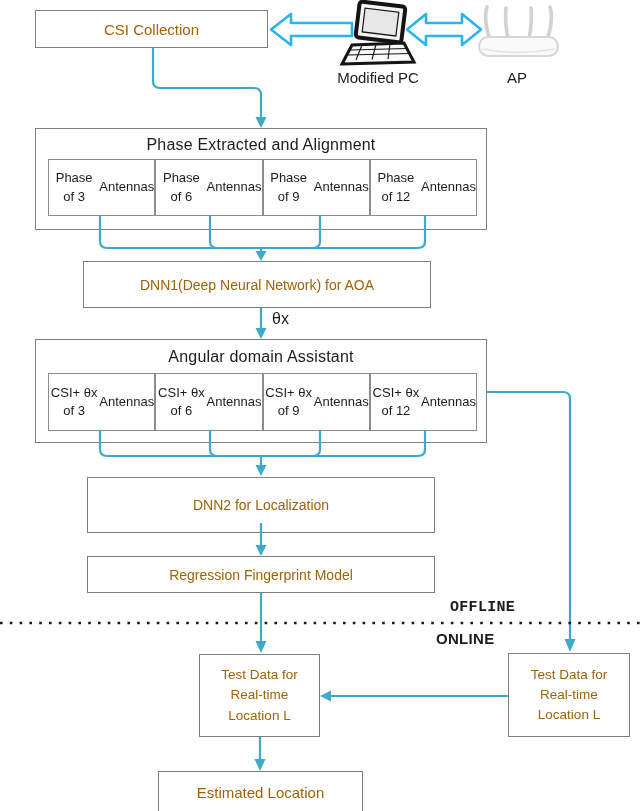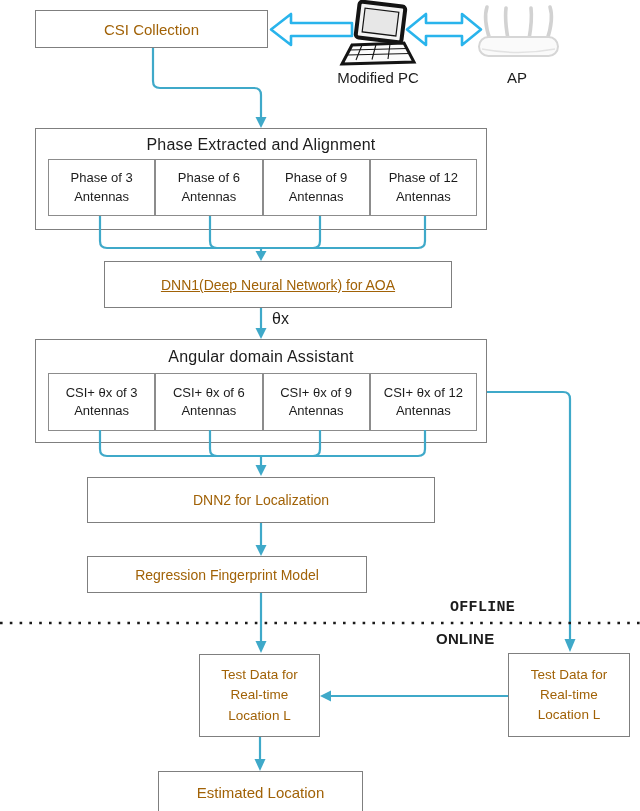--- a/index.html
+++ b/index.html
@@ -17,21 +17,21 @@
   }
   .section .sec-title{
     height:31px;display:flex;align-items:center;justify-content:center;
     font-size:16px;letter-spacing:.2px;
   }
   .cell-row{
     position:absolute;left:12px;right:9px;display:flex;justify-content:space-between;
   }
   .cell{
     width:116px;height:57px;border:1.4px solid #8c8c8c;background:#fff;box-sizing:border-box;
-    display:flex;flex-direction:column;align-items:center;justify-content:center;
+    display:flex;flex-direction:row;align-items:center;justify-content:center;
     font-size:13px;line-height:1.42;text-align:center;
   }
   .lbl{position:absolute;font-size:15px;text-align:center;}
   .phaselbl{position:absolute;font-weight:700;font-size:15px;letter-spacing:.3px;}
   .theta{position:absolute;left:272px;top:310px;font-size:16px;}
   svg.overlay{position:absolute;left:0;top:0;pointer-events:none;}
   .flow{stroke:#3FA9C9;stroke-width:2.2;fill:none;}
   .flowhead{fill:#3FA9C9;stroke:none;}
   .hollow{fill:#ffffff;stroke:#29B4EC;stroke-width:2.6;stroke-linejoin:round;}
 </style>
@@ -62,21 +62,21 @@
         <span>Phase  of 9</span>
         <span>Antennas</span>
       </div>
       <div class="cell">
         <span>Phase  of 12</span>
         <span>Antennas</span>
       </div>
     </div>
   </div>
 
-  <div class="box" style="left:104px;top:261px;width:348px;height:47px;font-size:14px;text-decoration:underline;">
+  <div class="box" style="left:83px;top:261px;width:348px;height:47px;font-size:14px;">
     <span>DNN1(Deep Neural Network) for AOA</span>
   </div>
 
   <div class="theta">θx</div>
 
   <div class="section" style="left:35px;top:339px;width:452px;height:104px;">
     <div class="sec-title" style="height:33px;">Angular domain Assistant</div>
     <div class="cell-row" style="top:33px;">
       <div class="cell" style="height:58px;">
         <span>CSI+ θx of 3</span>
@@ -90,25 +90,25 @@
         <span>CSI+ θx of 9</span>
         <span>Antennas</span>
       </div>
       <div class="cell" style="height:58px;">
         <span>CSI+ θx of 12</span>
         <span>Antennas</span>
       </div>
     </div>
   </div>
 
-  <div class="box" style="left:87px;top:477px;width:348px;height:46px;font-size:14px;">
+  <div class="box" style="left:87px;top:477px;width:348px;height:56px;font-size:14px;">
     <span>DNN2 for Localization</span>
   </div>
 
-  <div class="box" style="left:87px;top:556px;width:280px;height:37px;font-size:14px;">
+  <div class="box" style="left:87px;top:556px;width:348px;height:37px;font-size:14px;">
     <span>Regression Fingerprint Model</span>
   </div>
 
   <div class="phaselbl" style="left:450px;top:599px;font-family:Liberation Mono, monospace;">OFFLINE</div>
   <div class="phaselbl" style="left:436px;top:630px;">ONLINE</div>
 
   <div class="box" style="left:199px;top:654px;width:121px;height:83px;font-size:13.5px;line-height:1.5;flex-direction:column;">
     <span>Test Data for</span>
     <span>Real-time</span>
     <span>Location L</span>

